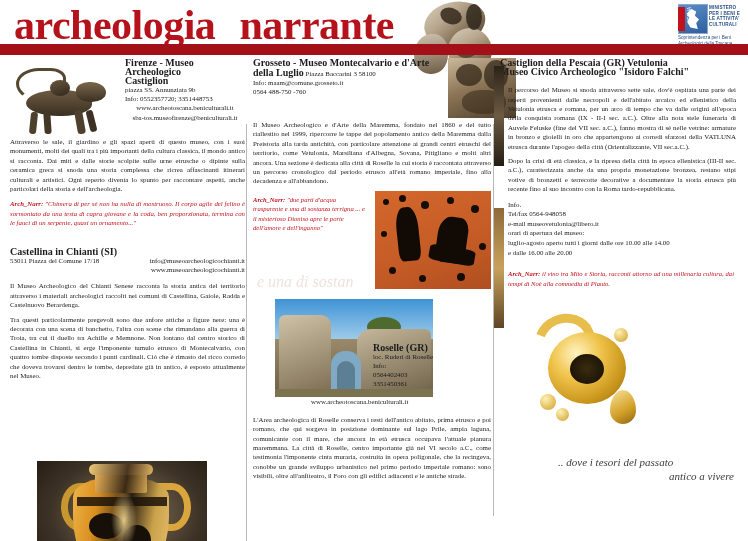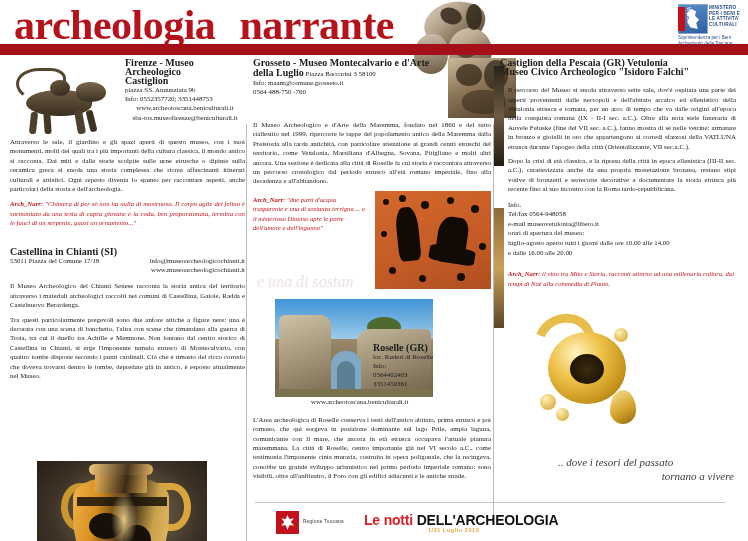--- a/index.html
+++ b/index.html
@@ -442,30 +442,16 @@
         <div class="gold-drop"></div>
         <div class="gold-bead gb1"></div>
         <div class="gold-bead gb2"></div>
         <div class="gold-bead gb3"></div>
       </div>
     </div>
   </div>
 
   <div class="tagline">
     <span class="l1">.. dove i tesori del passato</span>
-    <span class="l2">tornano a vivere</span>
+    <span class="l2">antico a vivere</span>
   </div>
 
-  <div class="footer">
-    <div class="foot-rule"></div>
-
-    <div class="rt-logo">
-        <div class="peg"></div>
-      </div>
-    <div class="rt-txt">Regione Toscana</div>
-
-    <div class="notti">
-      <span class="red">Le notti </span><span>DELL'ARCHEOLOGIA</span>
-    </div>
-    <div class="notti-sub">1/31 Luglio 2013</div>
-
-  </div>
 </div>
 
 </body></html>

